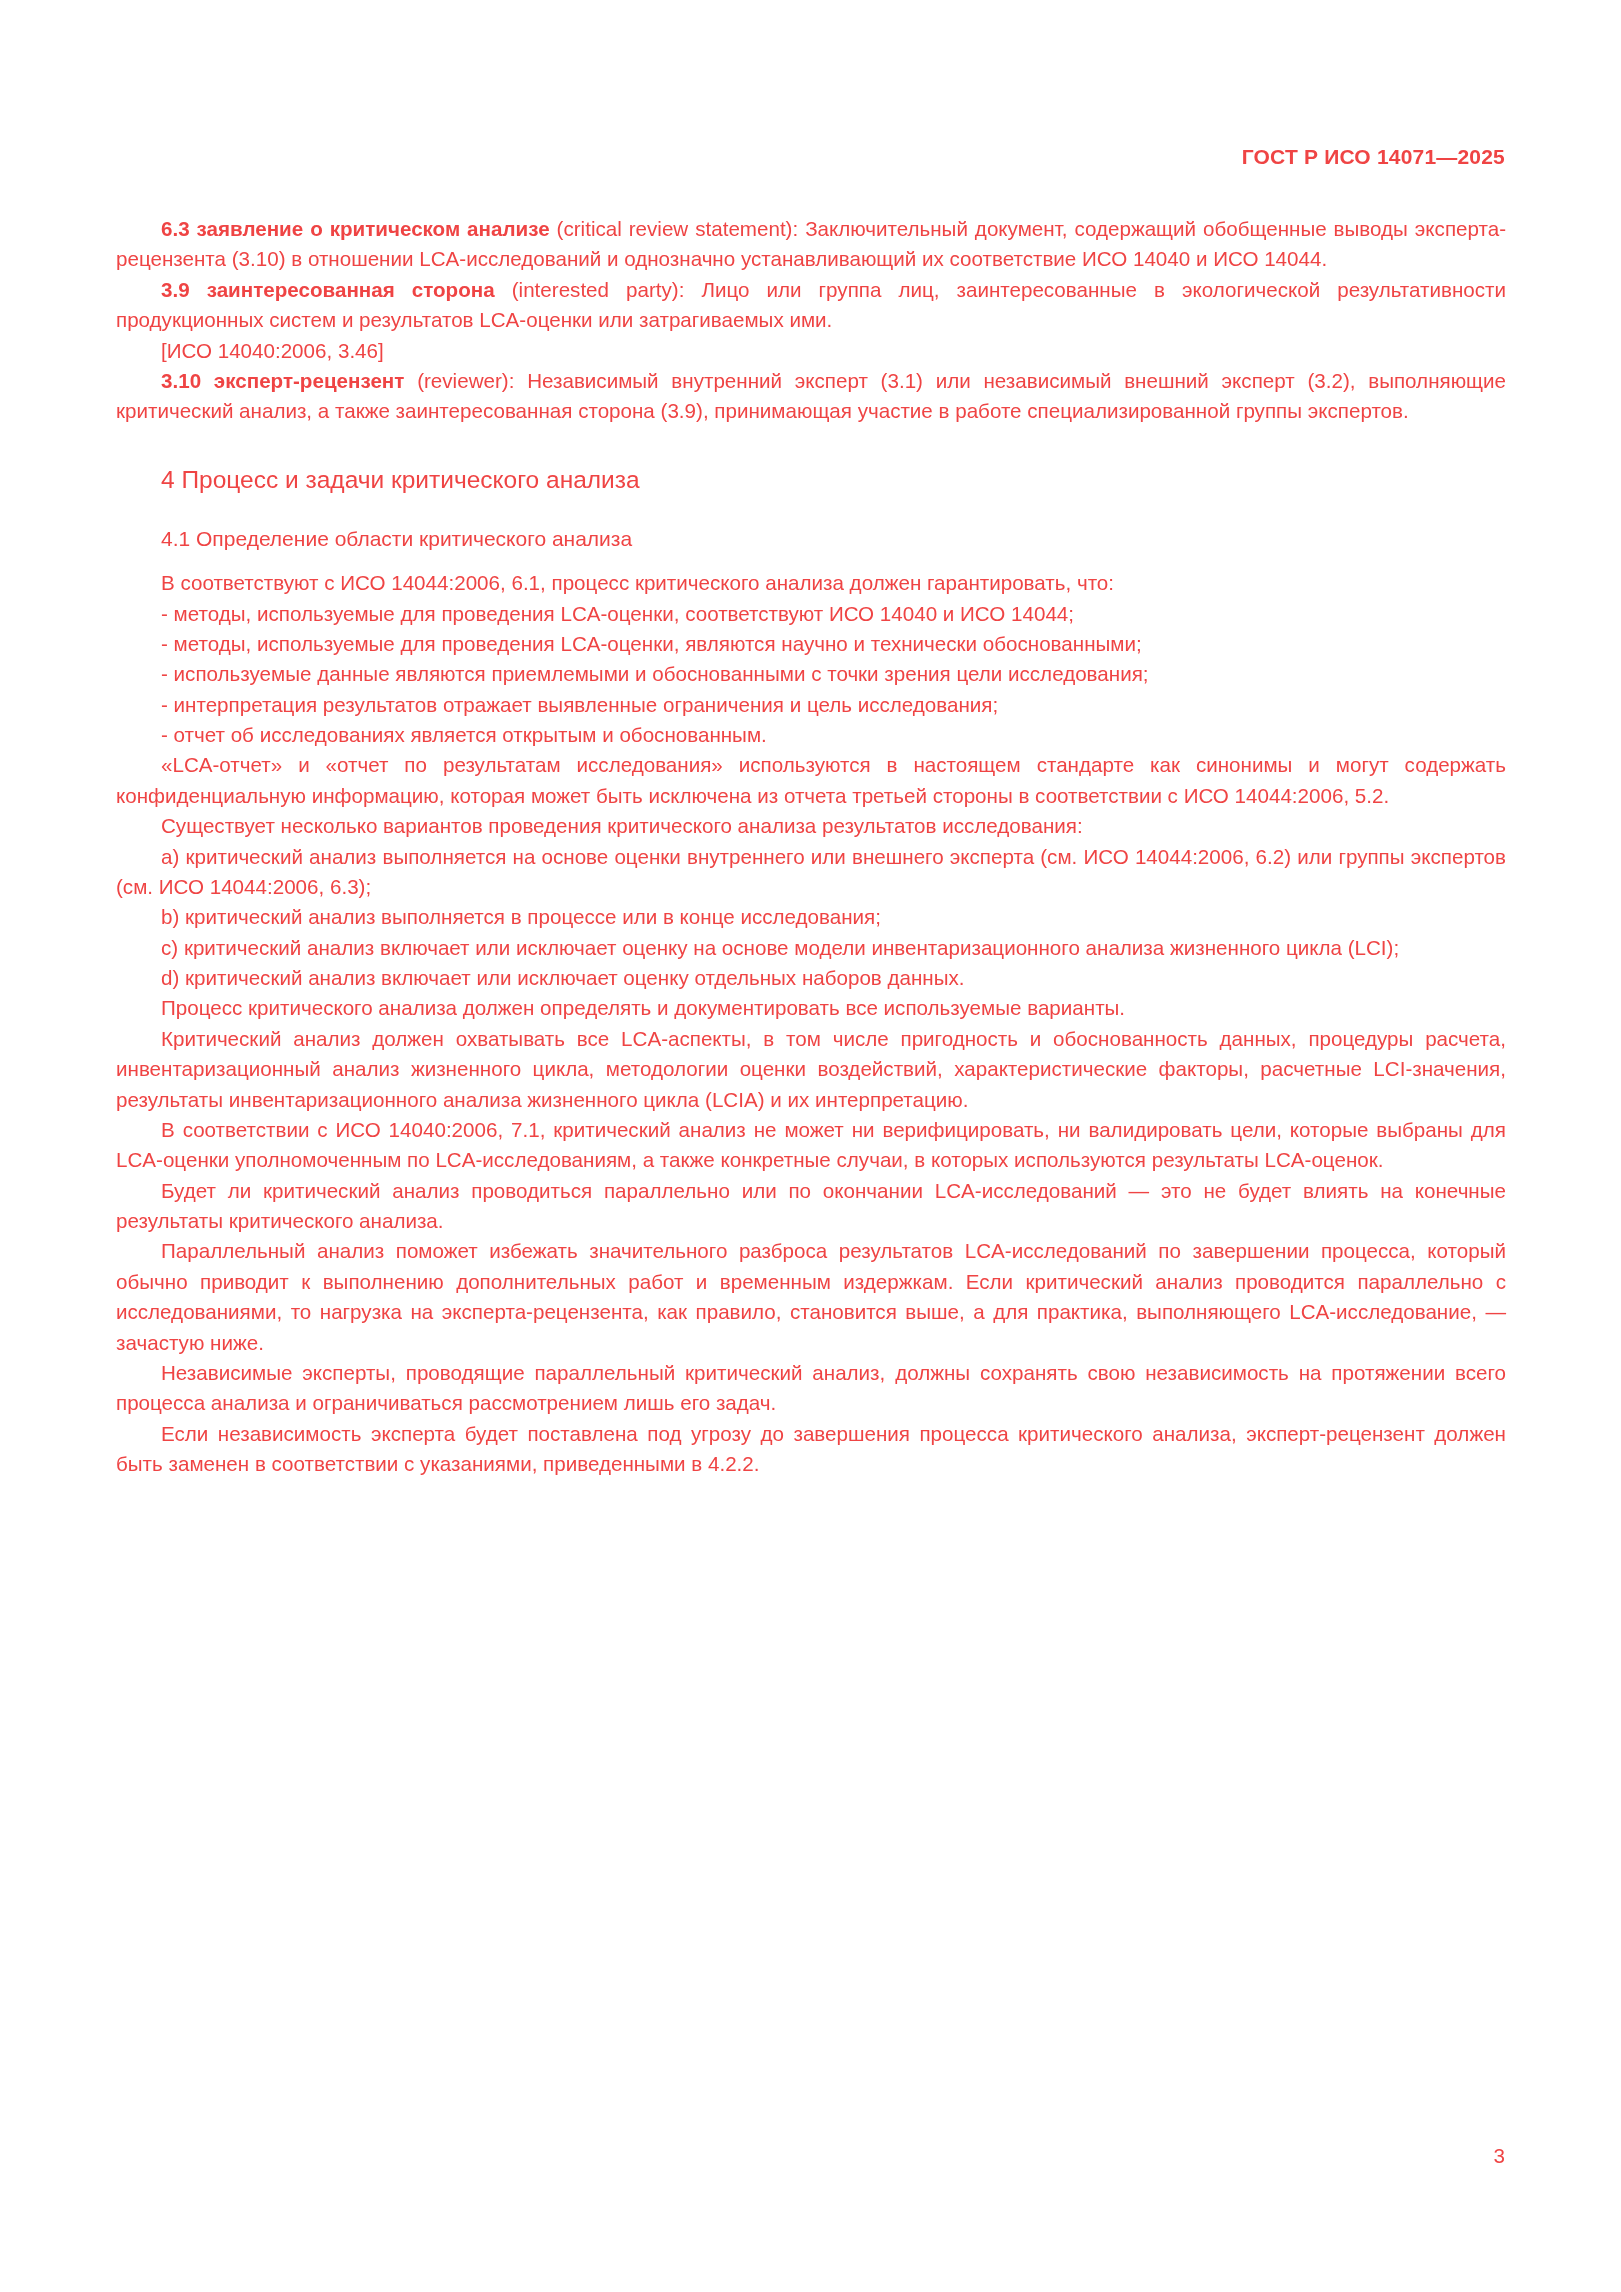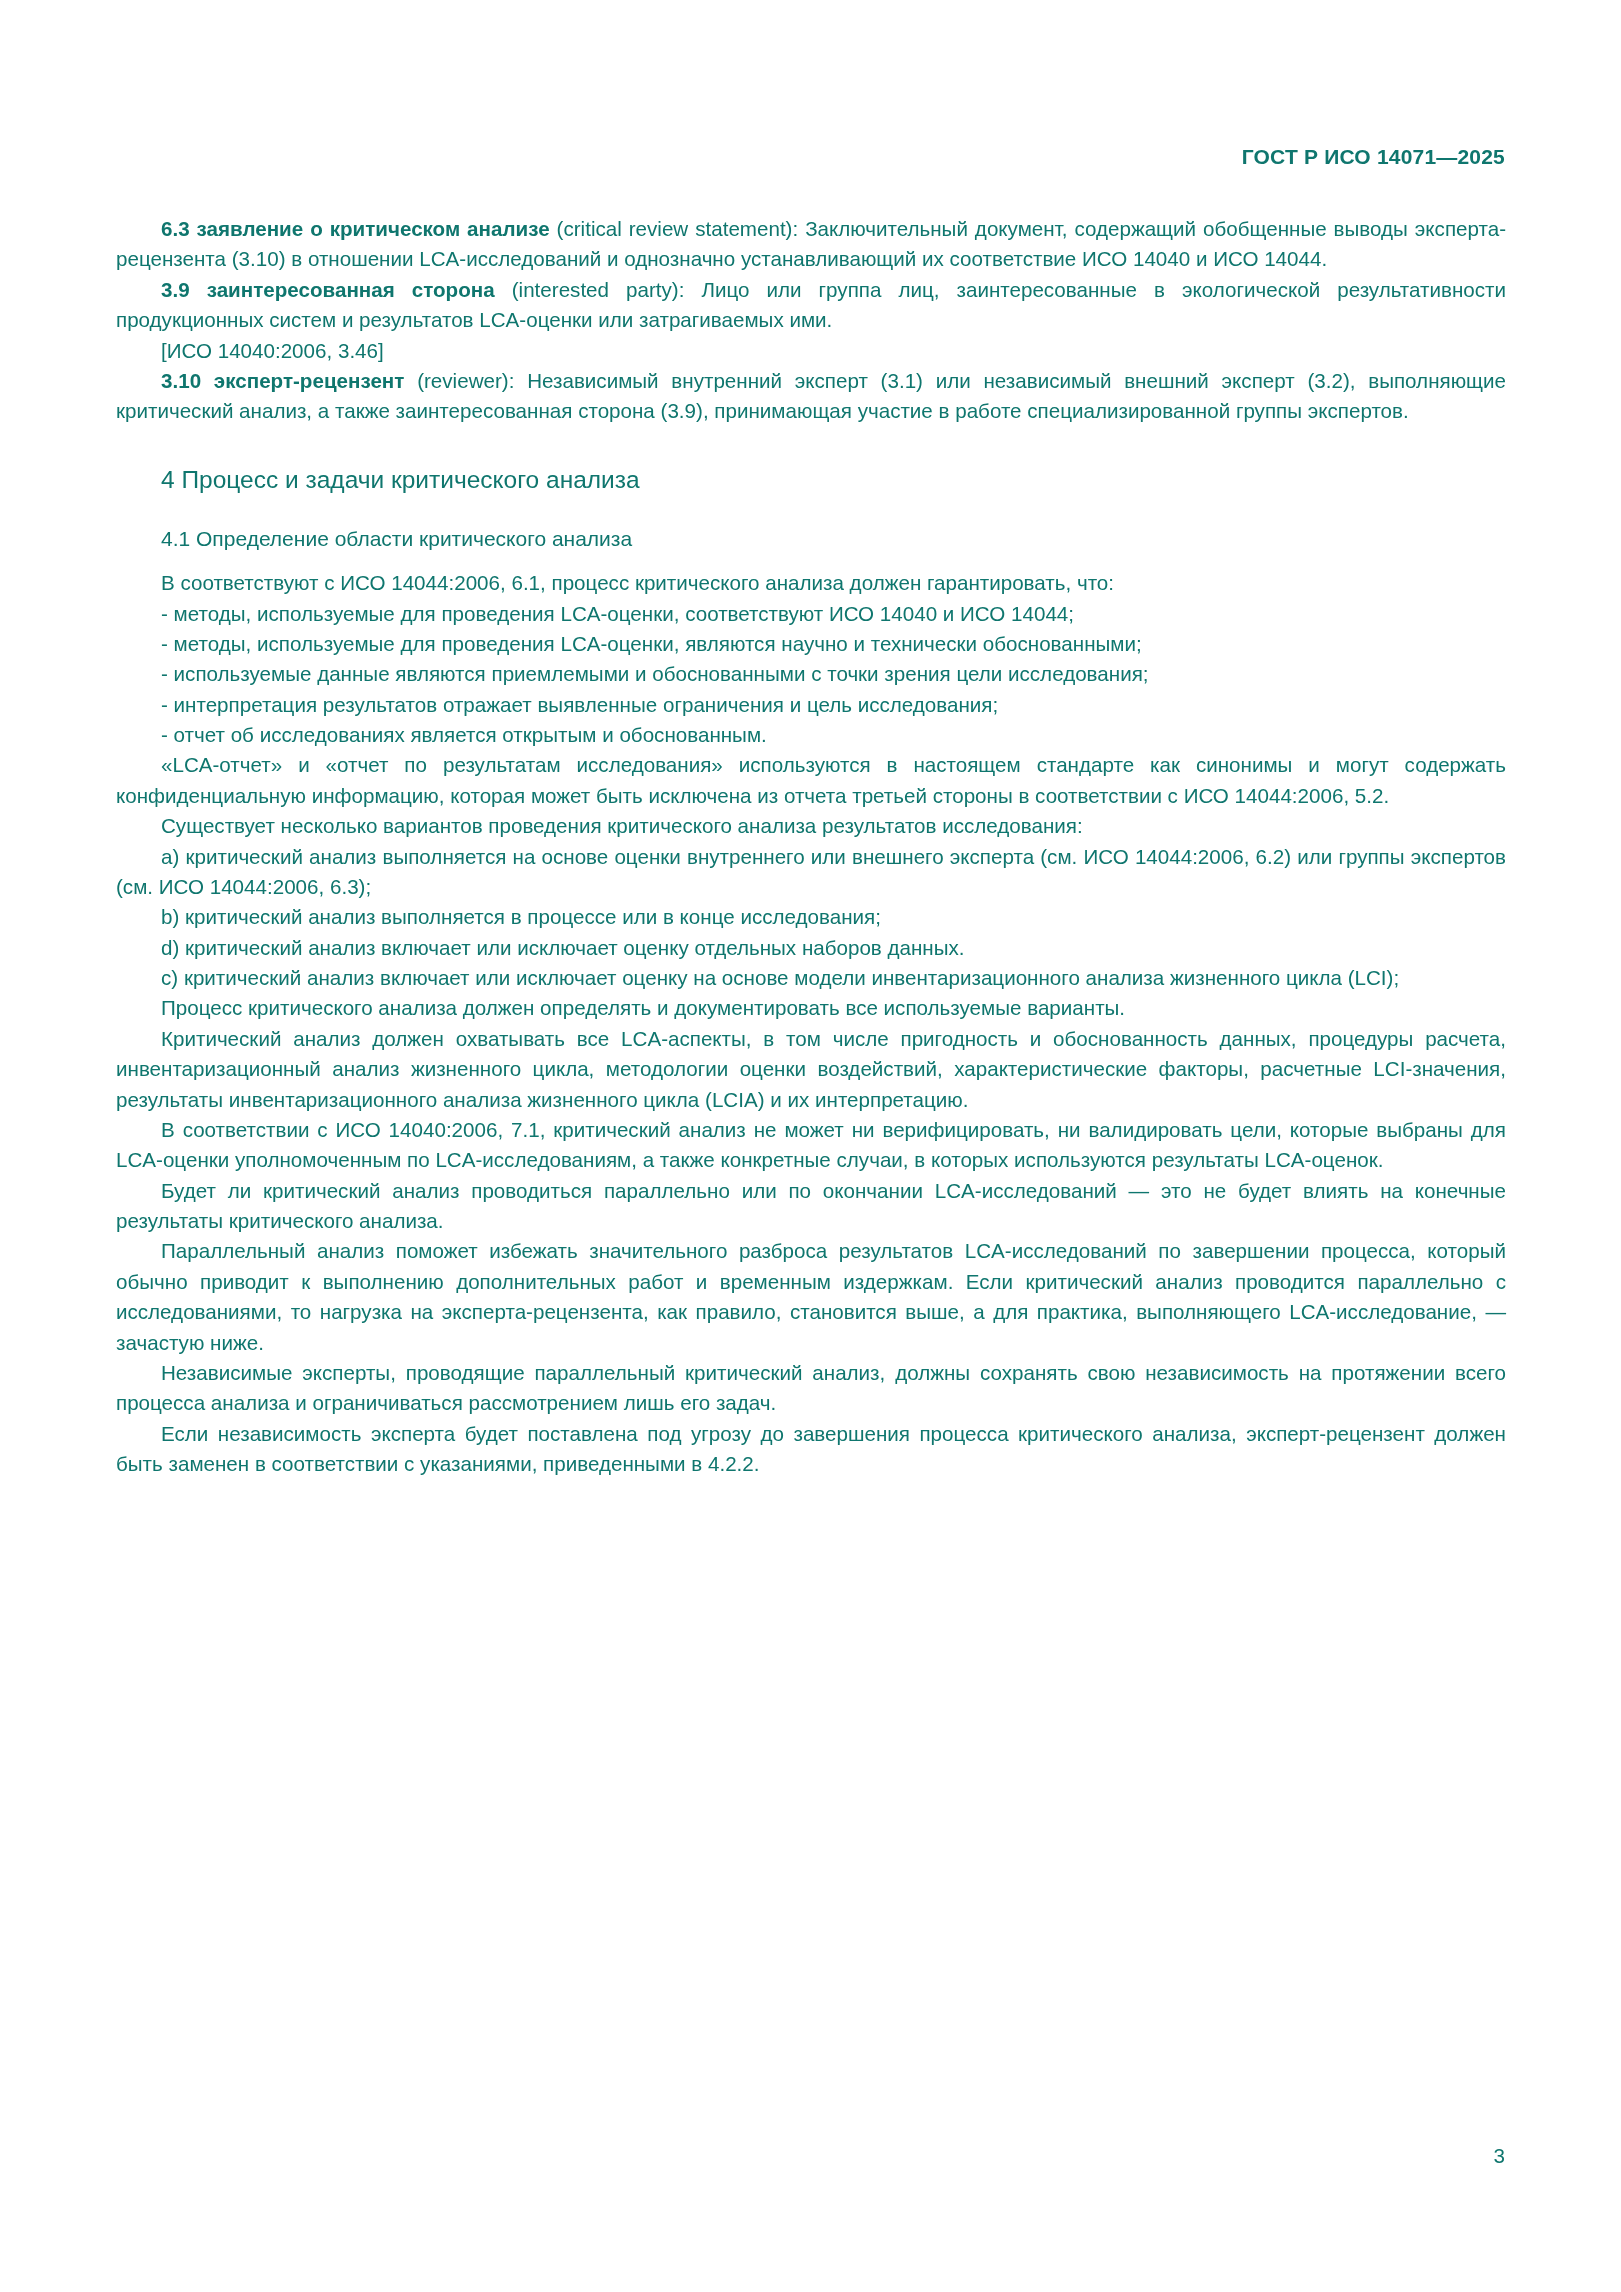--- a/index.html
+++ b/index.html
@@ -7,21 +7,21 @@
     padding: 0;
     background: #ffffff;
   }
   .page {
     position: relative;
     width: 1621px;
     height: 2293px;
     margin: 0 auto;
     background: #ffffff;
     font-family: "Liberation Sans", sans-serif;
-    color: #0f766e;
+    color: #ef4444;
     box-sizing: border-box;
   }
   .header {
     position: absolute;
     top: 145px;
     right: 116px;
     font-size: 21px;
     font-weight: bold;
     letter-spacing: 0.2px;
   }
@@ -92,22 +92,22 @@
     <p class="indent">В соответствуют с ИСО 14044:2006, 6.1, процесс критического анализа должен гарантировать, что:</p>
     <p class="indent">- методы, используемые для проведения LCA-оценки, соответствуют ИСО 14040 и ИСО 14044;</p>
     <p class="indent">- методы, используемые для проведения LCA-оценки, являются научно и технически обоснованными;</p>
     <p class="indent">- используемые данные являются приемлемыми и обоснованными с точки зрения цели исследования;</p>
     <p class="indent">- интерпретация результатов отражает выявленные ограничения и цель исследования;</p>
     <p class="indent">- отчет об исследованиях является открытым и обоснованным.</p>
     <p class="indent">«LCA-отчет» и «отчет по результатам исследования» используются в настоящем стандарте как синонимы и могут содержать конфиденциальную информацию, которая может быть исключена из отчета третьей стороны в соответствии с ИСО 14044:2006, 5.2.</p>
     <p class="indent">Существует несколько вариантов проведения критического анализа результатов исследования:</p>
     <p class="indent">a) критический анализ выполняется на основе оценки внутреннего или внешнего эксперта (см. ИСО 14044:2006, 6.2) или группы экспертов (см. ИСО 14044:2006, 6.3);</p>
     <p class="indent">b) критический анализ выполняется в процессе или в конце исследования;</p>
+    <p class="indent">c) критический анализ включает или исключает оценку на основе модели инвентаризационного анализа жизненного цикла (LCI);</p>
     <p class="indent">d) критический анализ включает или исключает оценку отдельных наборов данных.</p>
-    <p class="indent">c) критический анализ включает или исключает оценку на основе модели инвентаризационного анализа жизненного цикла (LCI);</p>
     <p class="indent">Процесс критического анализа должен определять и документировать все используемые варианты.</p>
     <p class="indent">Критический анализ должен охватывать все LCA-аспекты, в том числе пригодность и обоснованность данных, процедуры расчета, инвентаризационный анализ жизненного цикла, методологии оценки воздействий, характеристические факторы, расчетные LCI-значения, результаты инвентаризационного анализа жизненного цикла (LCIA) и их интерпретацию.</p>
     <p class="indent">В соответствии с ИСО 14040:2006, 7.1, критический анализ не может ни верифицировать, ни валидировать цели, которые выбраны для LCA-оценки уполномоченным по LCA-исследованиям, а также конкретные случаи, в которых используются результаты LCA-оценок.</p>
     <p class="indent">Будет ли критический анализ проводиться параллельно или по окончании LCA-исследований — это не будет влиять на конечные результаты критического анализа.</p>
     <p class="indent">Параллельный анализ поможет избежать значительного разброса результатов LCA-исследований по завершении процесса, который обычно приводит к выполнению дополнительных работ и временным издержкам. Если критический анализ проводится параллельно с исследованиями, то нагрузка на эксперта-рецензента, как правило, становится выше, а для практика, выполняющего LCA-исследование, — зачастую ниже.</p>
     <p class="indent">Независимые эксперты, проводящие параллельный критический анализ, должны сохранять свою независимость на протяжении всего процесса анализа и ограничиваться рассмотрением лишь его задач.</p>
     <p class="indent">Если независимость эксперта будет поставлена под угрозу до завершения процесса критического анализа, эксперт-рецензент должен быть заменен в соответствии с указаниями, приведенными в 4.2.2.</p>
 
   </div>
 

